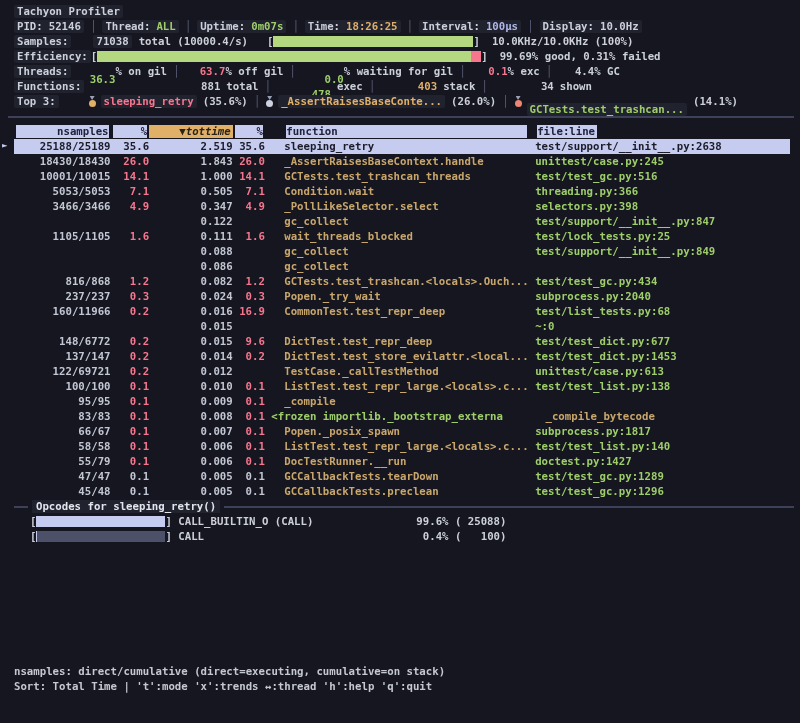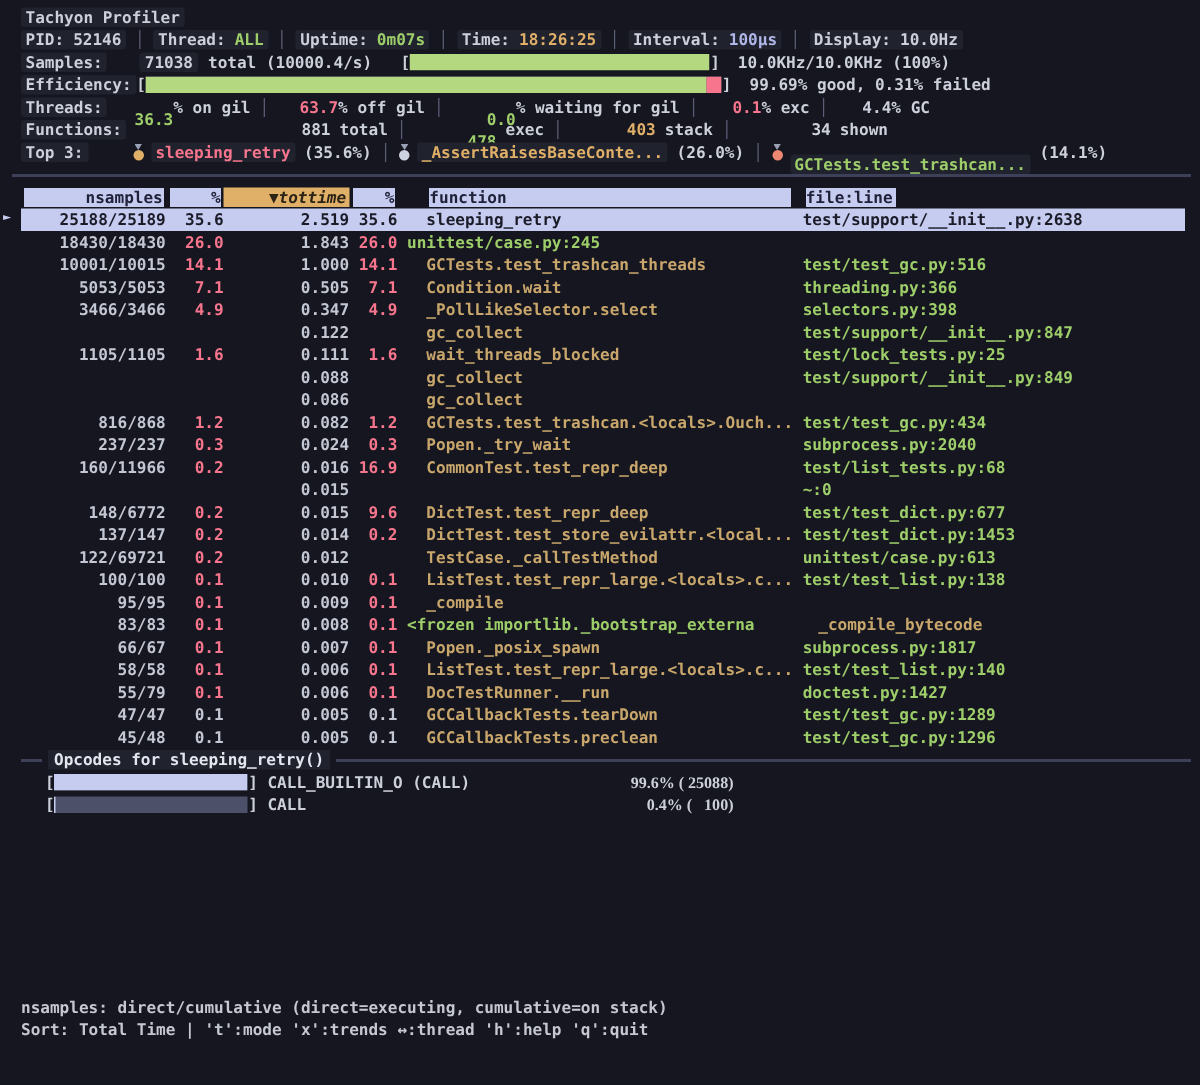--- a/index.html
+++ b/index.html
@@ -56,21 +56,21 @@
   .medal::before{content:"";position:absolute;top:0;left:1px;width:5px;height:4px;background:#9aa0b5;
     clip-path:polygon(0 0,100% 0,50% 100%);}
   .medal::after{content:"";position:absolute;bottom:0;left:0;width:7px;height:7px;border-radius:50%;background:var(--mc);}
   .m-gold{--mc:#e0af68;} .m-silver{--mc:#cdd2e0;} .m-bronze:after{}
   .m-bronze{--mc:#ee8772;}
   
   .op-label{background:var(--chip);padding:0 4px;margin:0 4px;color:#e4e6ee;}
   .oprow{height:15px;display:flex;align-items:center;white-space:pre;padding-left:16px;}
   .opbar{width:129px;height:11px;}
   .opname{width:36ch;padding-left:1ch;overflow:hidden;}
-  .opstats{width:16ch;text-align:right;white-space:pre;font-family:Liberation Serif, serif;}
+  .opstats{width:16ch;text-align:right;white-space:pre;}
   .spacer{height:120px;}
   .footer-line{color:#c6c8d1;}
 </style>
 </head>
 <body>
 
 <div class="screen">
 
   <div class="line">
     <span class="chip">Tachyon Profiler</span>
@@ -111,21 +111,21 @@
     <span class="h h-file">file:line</span>
   </div>
 
   <div>
       <div class="trow sel">
         <span class="arrow">►</span>
         <span class="rowbg"><span class="c ns ">25188/25189</span><span class="c p1 ">35.6</span><span class="c tot">2.519</span><span class="c p2 ">35.6</span><span class="c fn ">sleeping_retry</span><span class="c file">test/support/__init__.py:2638</span></span>
       </div>
       <div class="trow">
         <span class="arrow"></span>
-        <span class="rowbg"><span class="c ns ">18430/18430</span><span class="c p1 red">26.0</span><span class="c tot">1.843</span><span class="c p2 red">26.0</span><span class="c file">unittest/case.py:245</span></span>
+        <span class="rowbg"><span class="c ns ">18430/18430</span><span class="c p1 red">26.0</span><span class="c tot">1.843</span><span class="c p2 red">26.0</span><span class="c fn ">_AssertRaisesBaseContext.handle</span><span class="c file">unittest/case.py:245</span></span>
       </div>
       <div class="trow">
         <span class="arrow"></span>
         <span class="rowbg"><span class="c ns ">10001/10015</span><span class="c p1 red">14.1</span><span class="c tot">1.000</span><span class="c p2 red">14.1</span><span class="c fn ">GCTests.test_trashcan_threads</span><span class="c file">test/test_gc.py:516</span></span>
       </div>
       <div class="trow">
         <span class="arrow"></span>
         <span class="rowbg"><span class="c ns ">5053/5053</span><span class="c p1 red">7.1</span><span class="c tot">0.505</span><span class="c p2 red">7.1</span><span class="c fn ">Condition.wait</span><span class="c file">threading.py:366</span></span>
       </div>
       <div class="trow">

